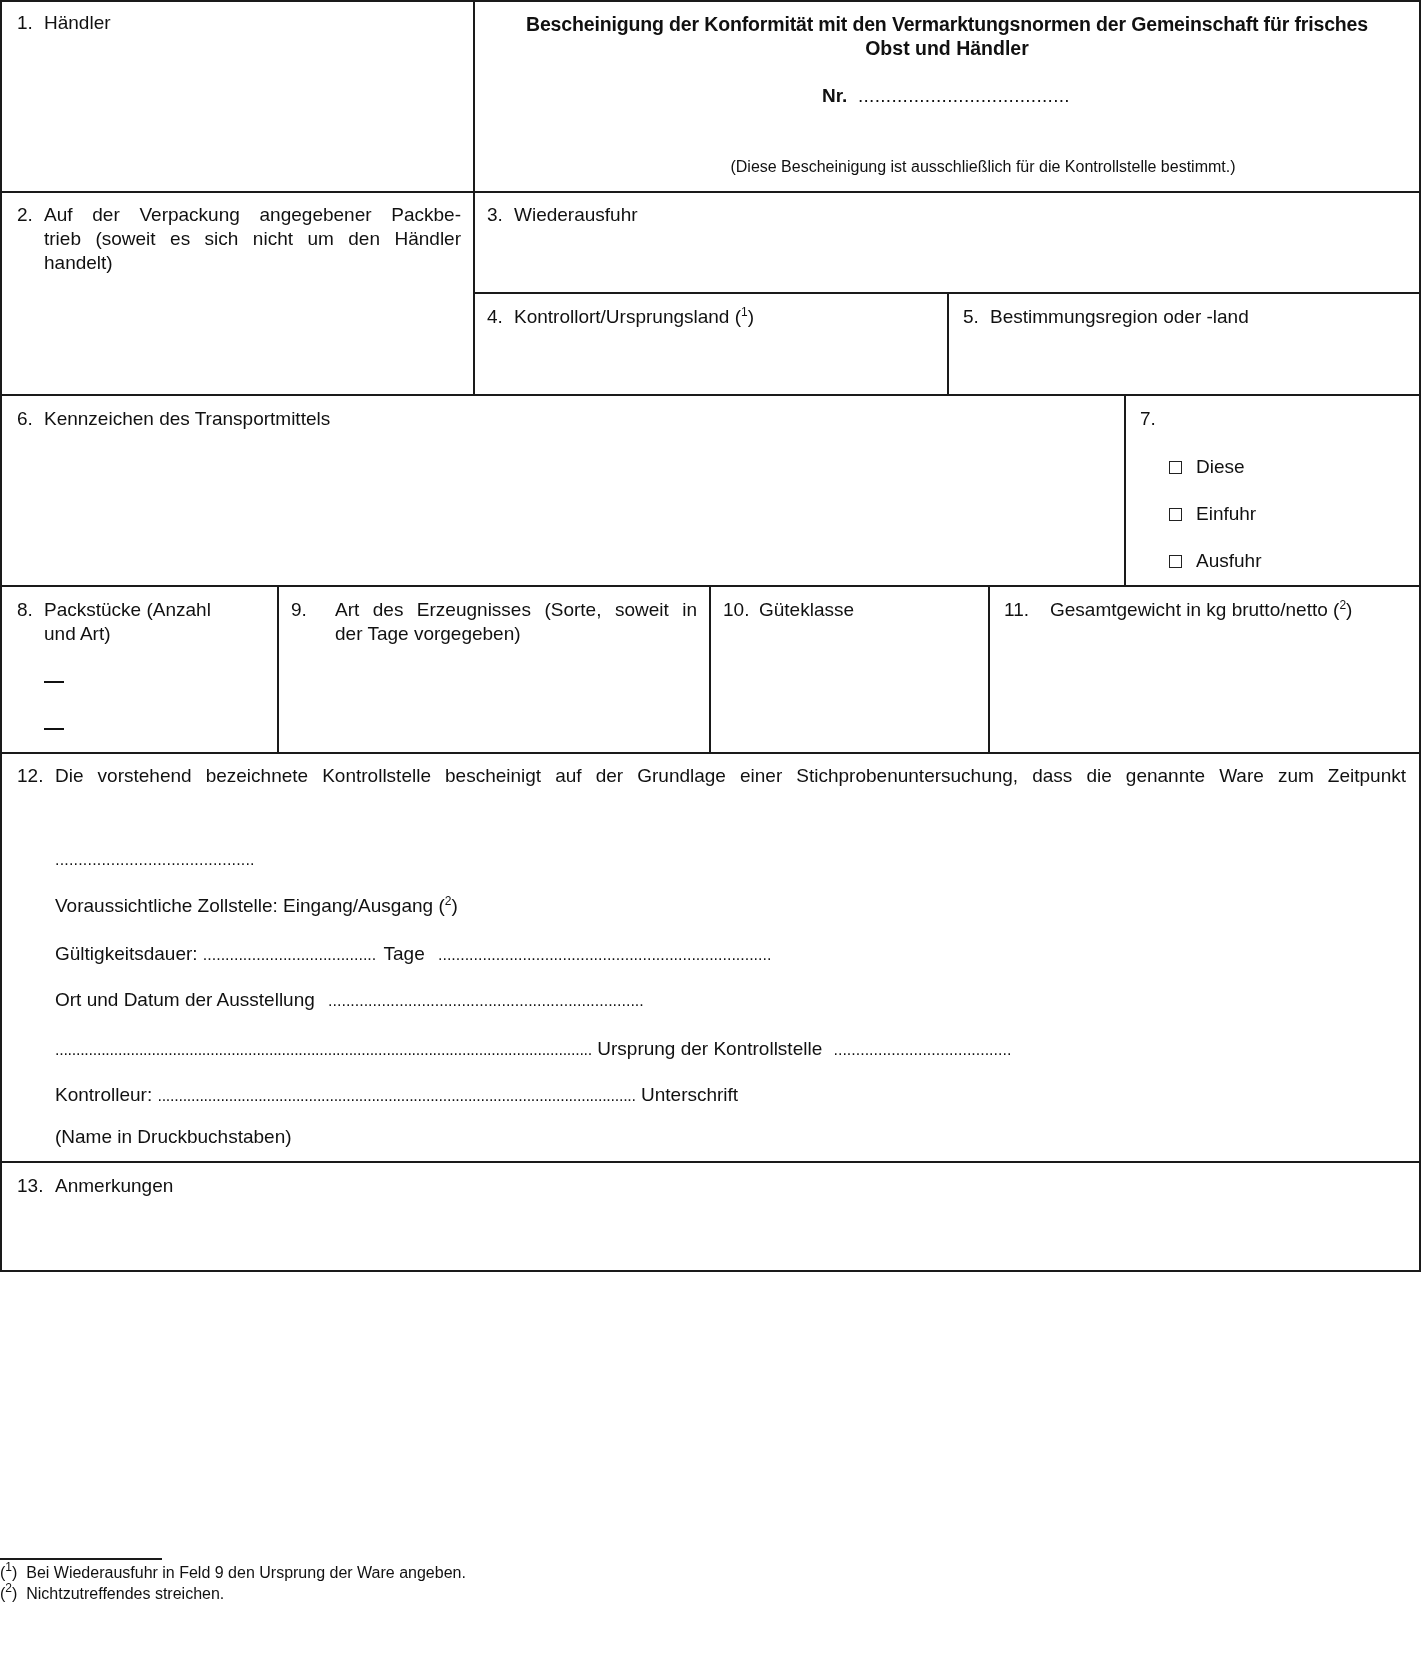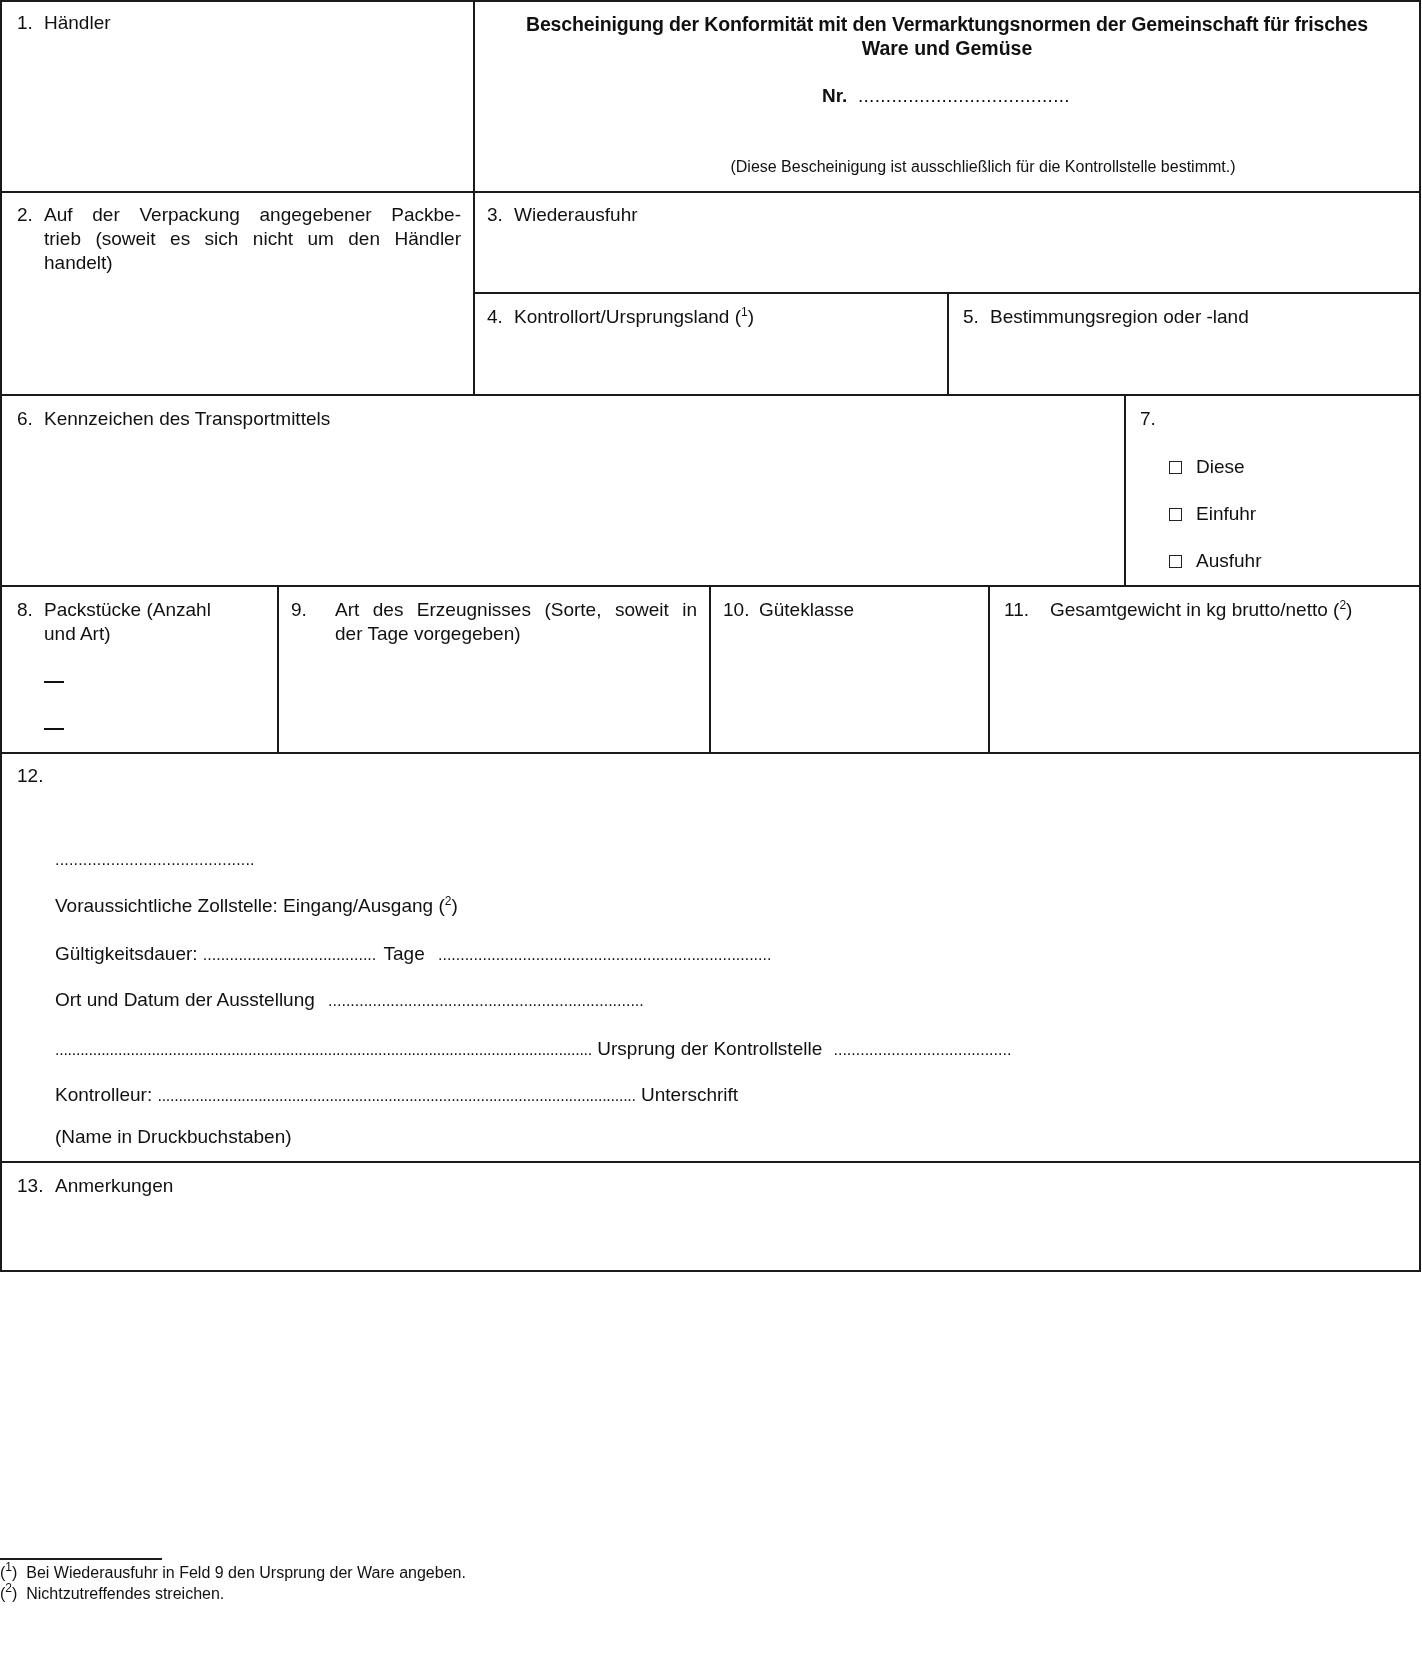--- a/index.html
+++ b/index.html
@@ -35,21 +35,21 @@
 <div class="ln h" style="left:0;top:752px;width:1421px;"></div>
 <div class="ln h" style="left:0;top:1161px;width:1421px;"></div>
 <div class="ln h" style="left:0;top:1270px;width:1421px;"></div>
 
 <div class="t" style="left:17px;top:11px;">
   <span class="num" style="width:27px;">1.</span><span>Händler</span>
 </div>
 
 <div style="position:absolute;left:475px;top:12px;width:944px;text-align:center;">
   <div class="t b" style="position:relative;font-size:19.5px;letter-spacing:-0.15px;">Bescheinigung der Konformität mit den Vermarktungsnormen der Gemeinschaft für frisches</div>
-  <div class="t b" style="position:relative;font-size:19.5px;">Ware und Gemüse</div>
+  <div class="t b" style="position:relative;font-size:19.5px;">Obst und Händler</div>
 </div>
 <div class="t b" style="left:822px;top:84px;">
   <span>Nr.</span>&nbsp;
   <span style="font-weight:normal;letter-spacing:0.3px;">......................................</span>
 </div>
 <div class="t sm" style="left:475px;top:157px;width:944px;text-align:center;margin-left:36px;">(Diese Bescheinigung ist ausschließlich für die Kontrollstelle bestimmt.)</div>
 
 <div class="t" style="left:17px;top:203px;width:444px;">
   <span class="num" style="position:absolute;left:0;top:0;">2.</span>
   <div style="margin-left:27px;">
@@ -110,20 +110,21 @@
 <div class="t" style="left:723px;top:598px;">
   <span class="num" style="width:36px;">10.</span><span>Güteklasse</span>
 </div>
 
 <div class="t" style="left:1004px;top:598px;">
   <span class="num" style="width:46px;">11.</span><span>Gesamtgewicht in kg brutto/netto (</span><sup>2</sup><span>)</span>
 </div>
 
 <div class="t" style="left:17px;top:764px;">12.</div>
 <div class="t" style="left:55px;top:764px;width:1351px;">
+  <div style="text-align:justify;text-align-last:justify;">Die vorstehend bezeichnete Kontrollstelle bescheinigt auf der Grundlage einer Stichprobenuntersuchung, dass die genannte Ware zum Zeitpunkt</div>
 </div>
 
 <div class="t" style="left:55px;top:848px;font-size:16px;letter-spacing:0.2px;">...........................................</div>
 
 <div class="t" style="left:55px;top:894px;">
   <span>Voraussichtliche Zollstelle: Eingang/Ausgang (</span><sup>2</sup><span>)</span>
 </div>
 
 <div class="t" style="left:55px;top:942px;">
   <span>Gültigkeitsdauer:</span>

